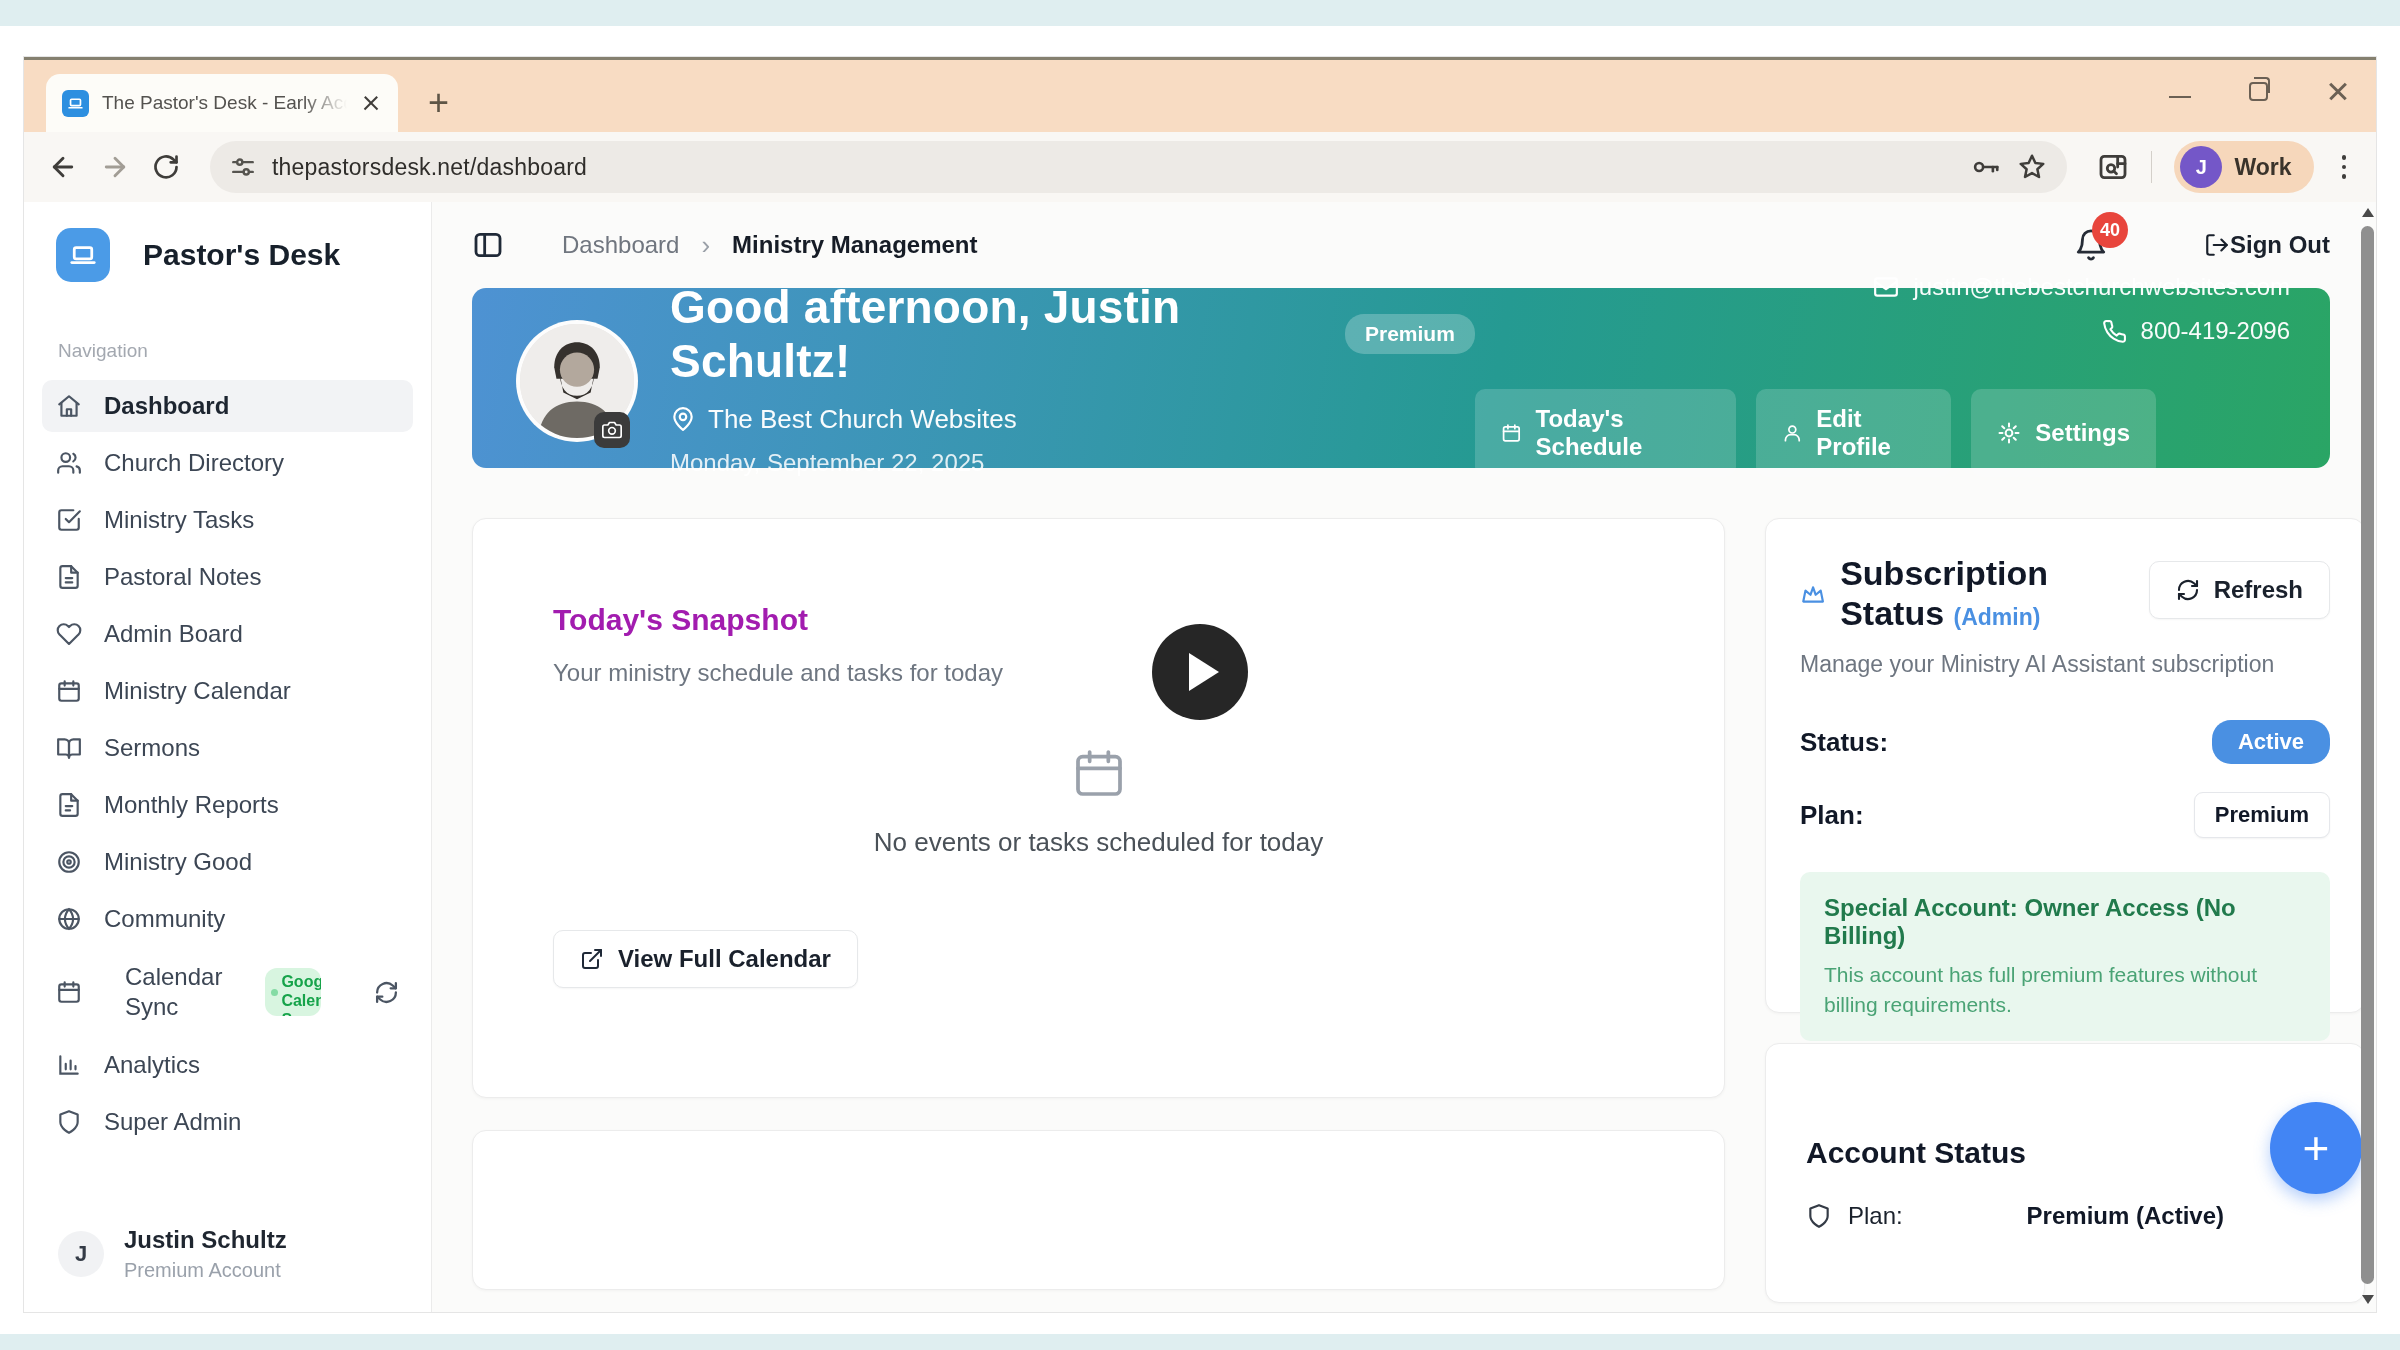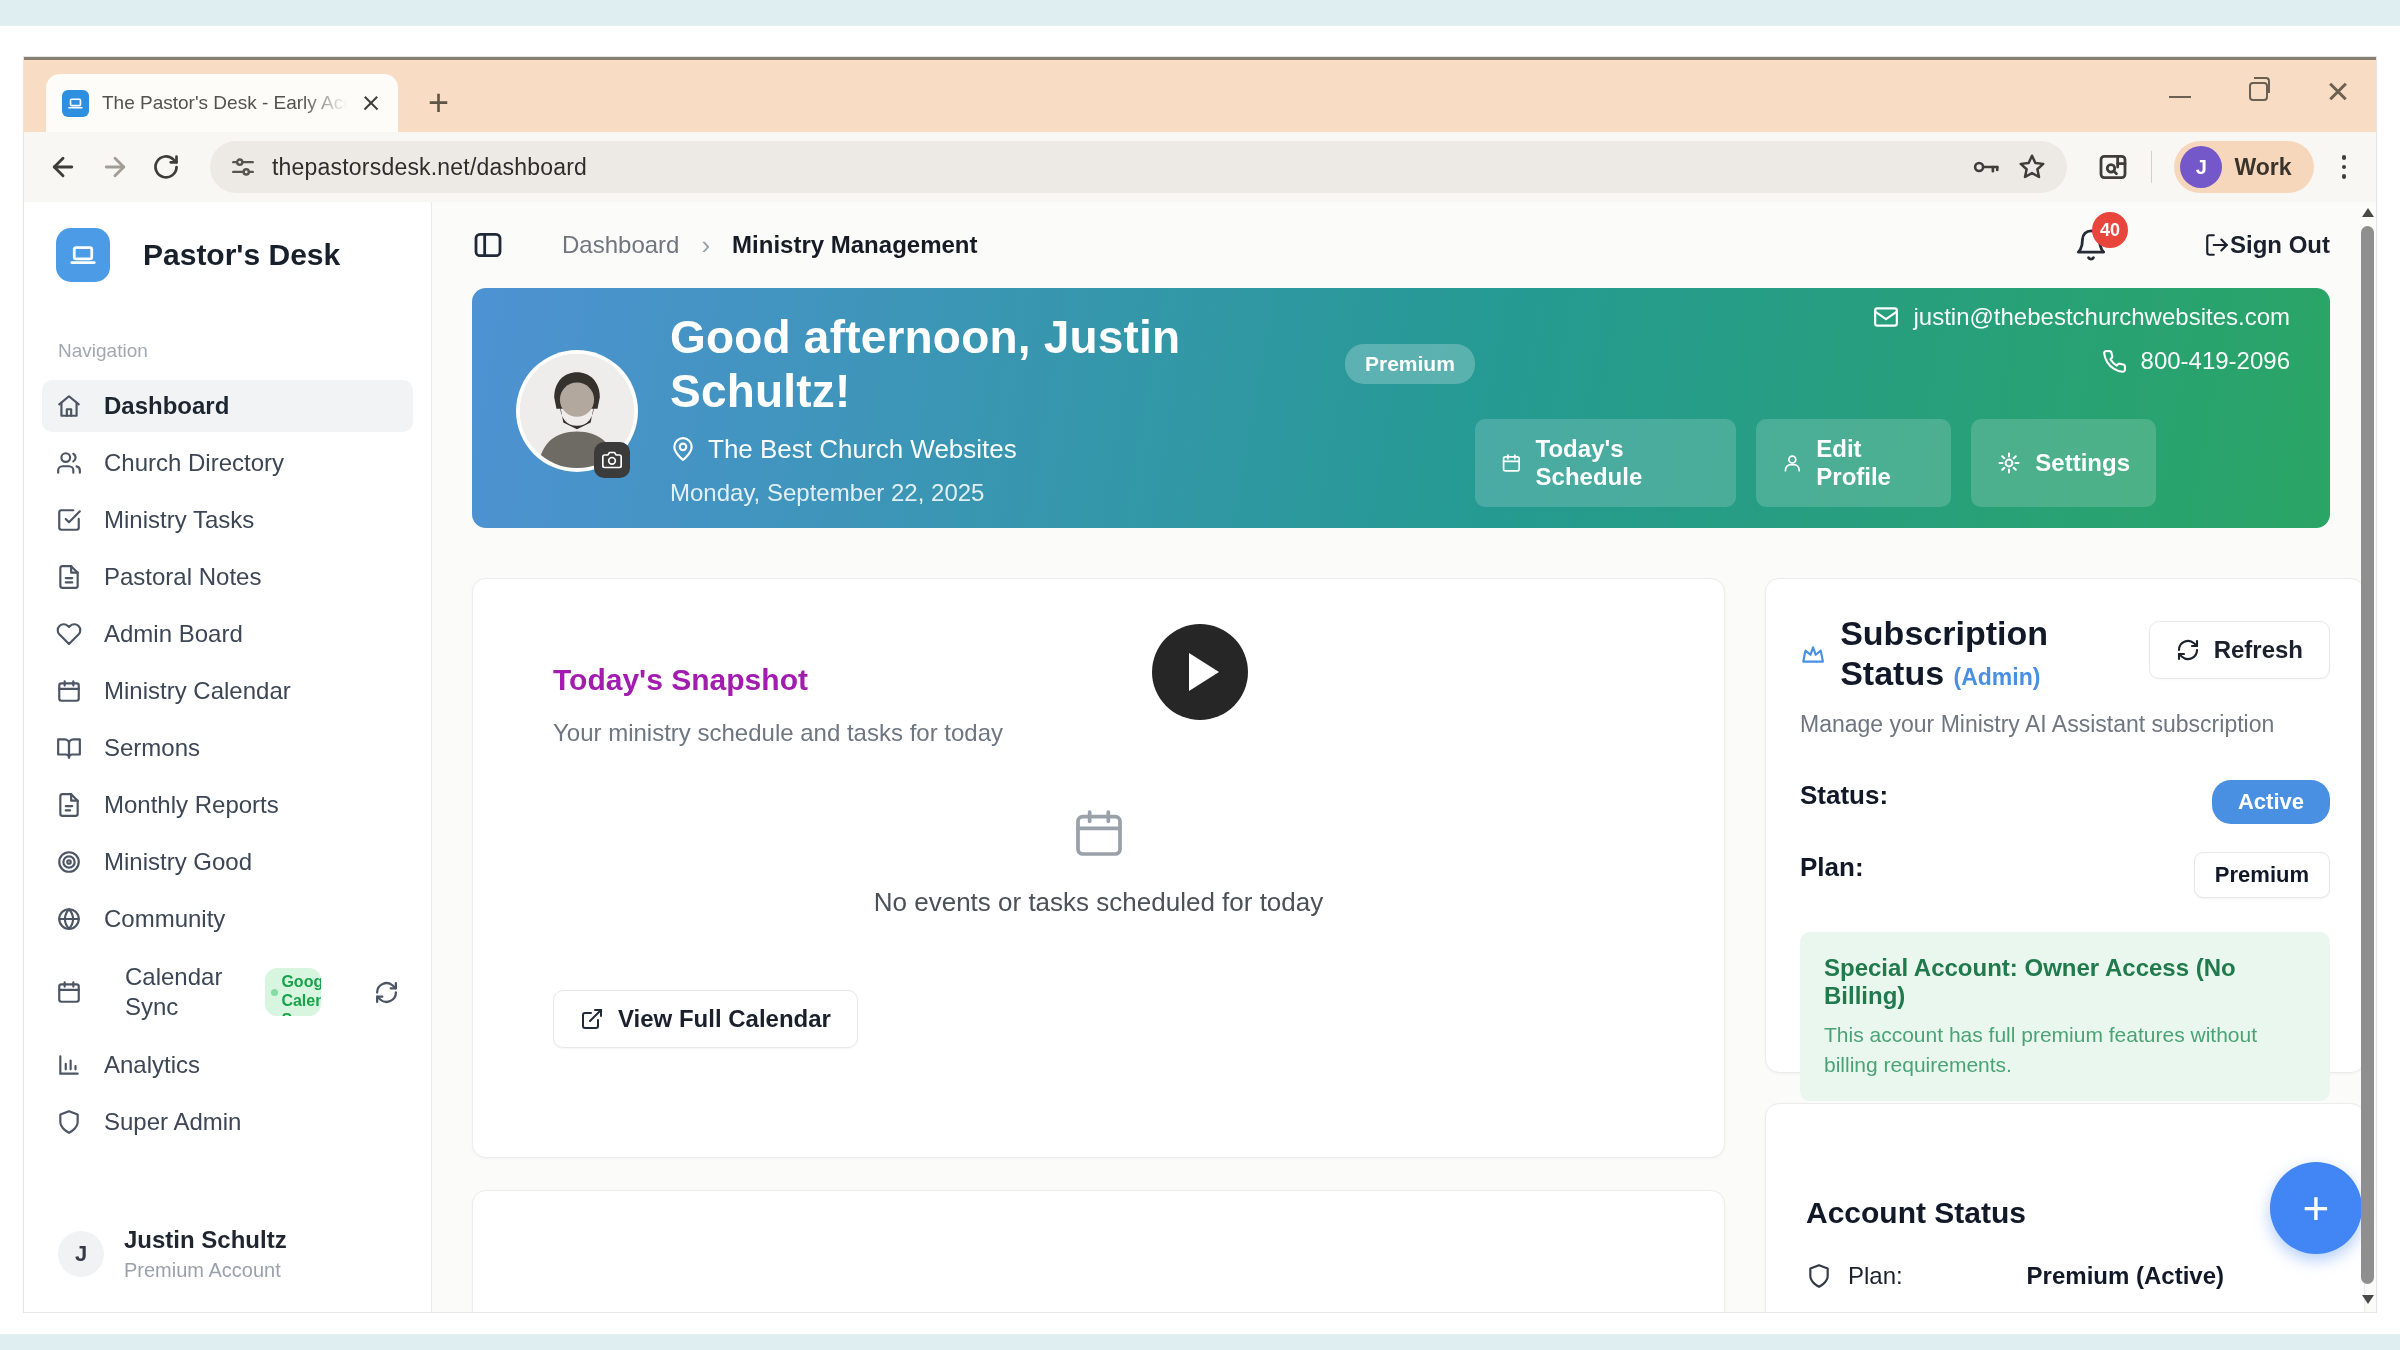--- a/index.html
+++ b/index.html
@@ -80,21 +80,21 @@
   .crumb-current { color:#161c26; font-weight:600; }
   .header-spacer { flex:1; }
   .bell-wrap { position:relative; margin-right:46px; }
   .bell-badge { position:absolute; top:-16px; right:-20px; min-width:36px; height:36px; border-radius:18px; background:#e8453c;
                 color:#fff; font-size:18px; font-weight:700; display:flex; align-items:center; justify-content:center; padding:0 6px; }
   .btn { display:inline-flex; align-items:center; gap:14px; background:#fff; border:1px solid #e6e8ea; border-radius:10px;
          padding:14px 26px; font-size:24px; font-weight:600; color:#1a212c; box-shadow:0 1px 2px rgba(0,0,0,0.04); }
   .signout { display:inline-flex; align-items:center; font-size:24px; font-weight:600; color:#1a212c; margin-left:50px; }
 
   
-  .banner { margin-top:26px; height:240px; border-radius:14px; color:#fff; display:flex; align-items:center;
+  .banner { margin-top:26px; height:180px; border-radius:14px; color:#fff; display:flex; align-items:center;
             padding:0 40px 0 44px; position:relative;
             background:linear-gradient(100deg,#4e92d3 0%, #259a92 55%, #2aa565 100%); }
   .avatar-wrap { position:relative; width:122px; height:122px; flex:none; margin-top:6px; }
   .avatar-ring { width:122px; height:122px; border-radius:50%; border:4px solid rgba(255,255,255,0.9); overflow:hidden; background:#e8e6e3; }
   .cam-badge { position:absolute; bottom:-6px; right:8px; width:36px; height:36px; border-radius:10px; background:#3b3b3b;
                display:flex; align-items:center; justify-content:center; }
   .banner-left { margin-left:32px; }
   .greet-row { display:flex; align-items:center; gap:22px; }
   .greeting { font-size:46px; font-weight:700; letter-spacing:0.2px; }
   .premium-pill { background:rgba(255,255,255,0.24); border-radius:19px; padding:8px 20px; font-size:21px; font-weight:700; }
@@ -123,21 +123,21 @@
   .play-tri { width:0; height:0; border-left:30px solid #fff; border-top:19px solid transparent; border-bottom:19px solid transparent; margin-left:8px; }
 
   .right-col { width:600px; display:flex; flex-direction:column; gap:30px; }
   .sub-card { height:495px; padding:34px 34px 0 34px; }
   .sub-head { display:flex; align-items:flex-start; }
   .crown { color:#4a90e2; margin:28px 14px 0 0; }
   .sub-title { width:330px; font-size:34px; line-height:1.18; font-weight:700; color:#111827; }
   .admin-tag { font-size:23px; color:#4a90e2; font-weight:600; }
   .refresh-btn { margin-left:auto; margin-top:8px; }
   .sub-sub { margin-top:18px; font-size:23px; color:#6e7681; }
-  .kv-row { display:flex; align-items:flex-start; justify-content:space-between; margin-top:42px; }
+  .kv-row { display:flex; align-items:center; justify-content:space-between; margin-top:42px; }
   .kv-row + .kv-row { margin-top:28px; }
   .kv-label { font-size:26px; font-weight:700; color:#111827; }
   .pill-active { background:#4a90e2; color:#fff; font-size:22px; font-weight:700; padding:9px 26px; border-radius:19px; }
   .pill-plan { background:#fff; border:1px solid #e5e7eb; color:#111827; font-size:22px; font-weight:700; padding:9px 20px; border-radius:9px; box-shadow:0 1px 2px rgba(0,0,0,0.05); }
   .special-box { margin-top:34px; background:#e9f7ee; border-radius:10px; padding:22px 24px; }
   .special-title { font-size:24px; font-weight:700; color:#217a4c; }
   .special-desc { margin-top:10px; font-size:21px; line-height:1.4; color:#4aa375; }
 
   .account-card { height:260px; padding:0 40px; position:relative; }
   .fab { position:absolute; right:2px; top:58px; width:92px; height:92px; border-radius:50%; background:#4285f4; color:#fff;

